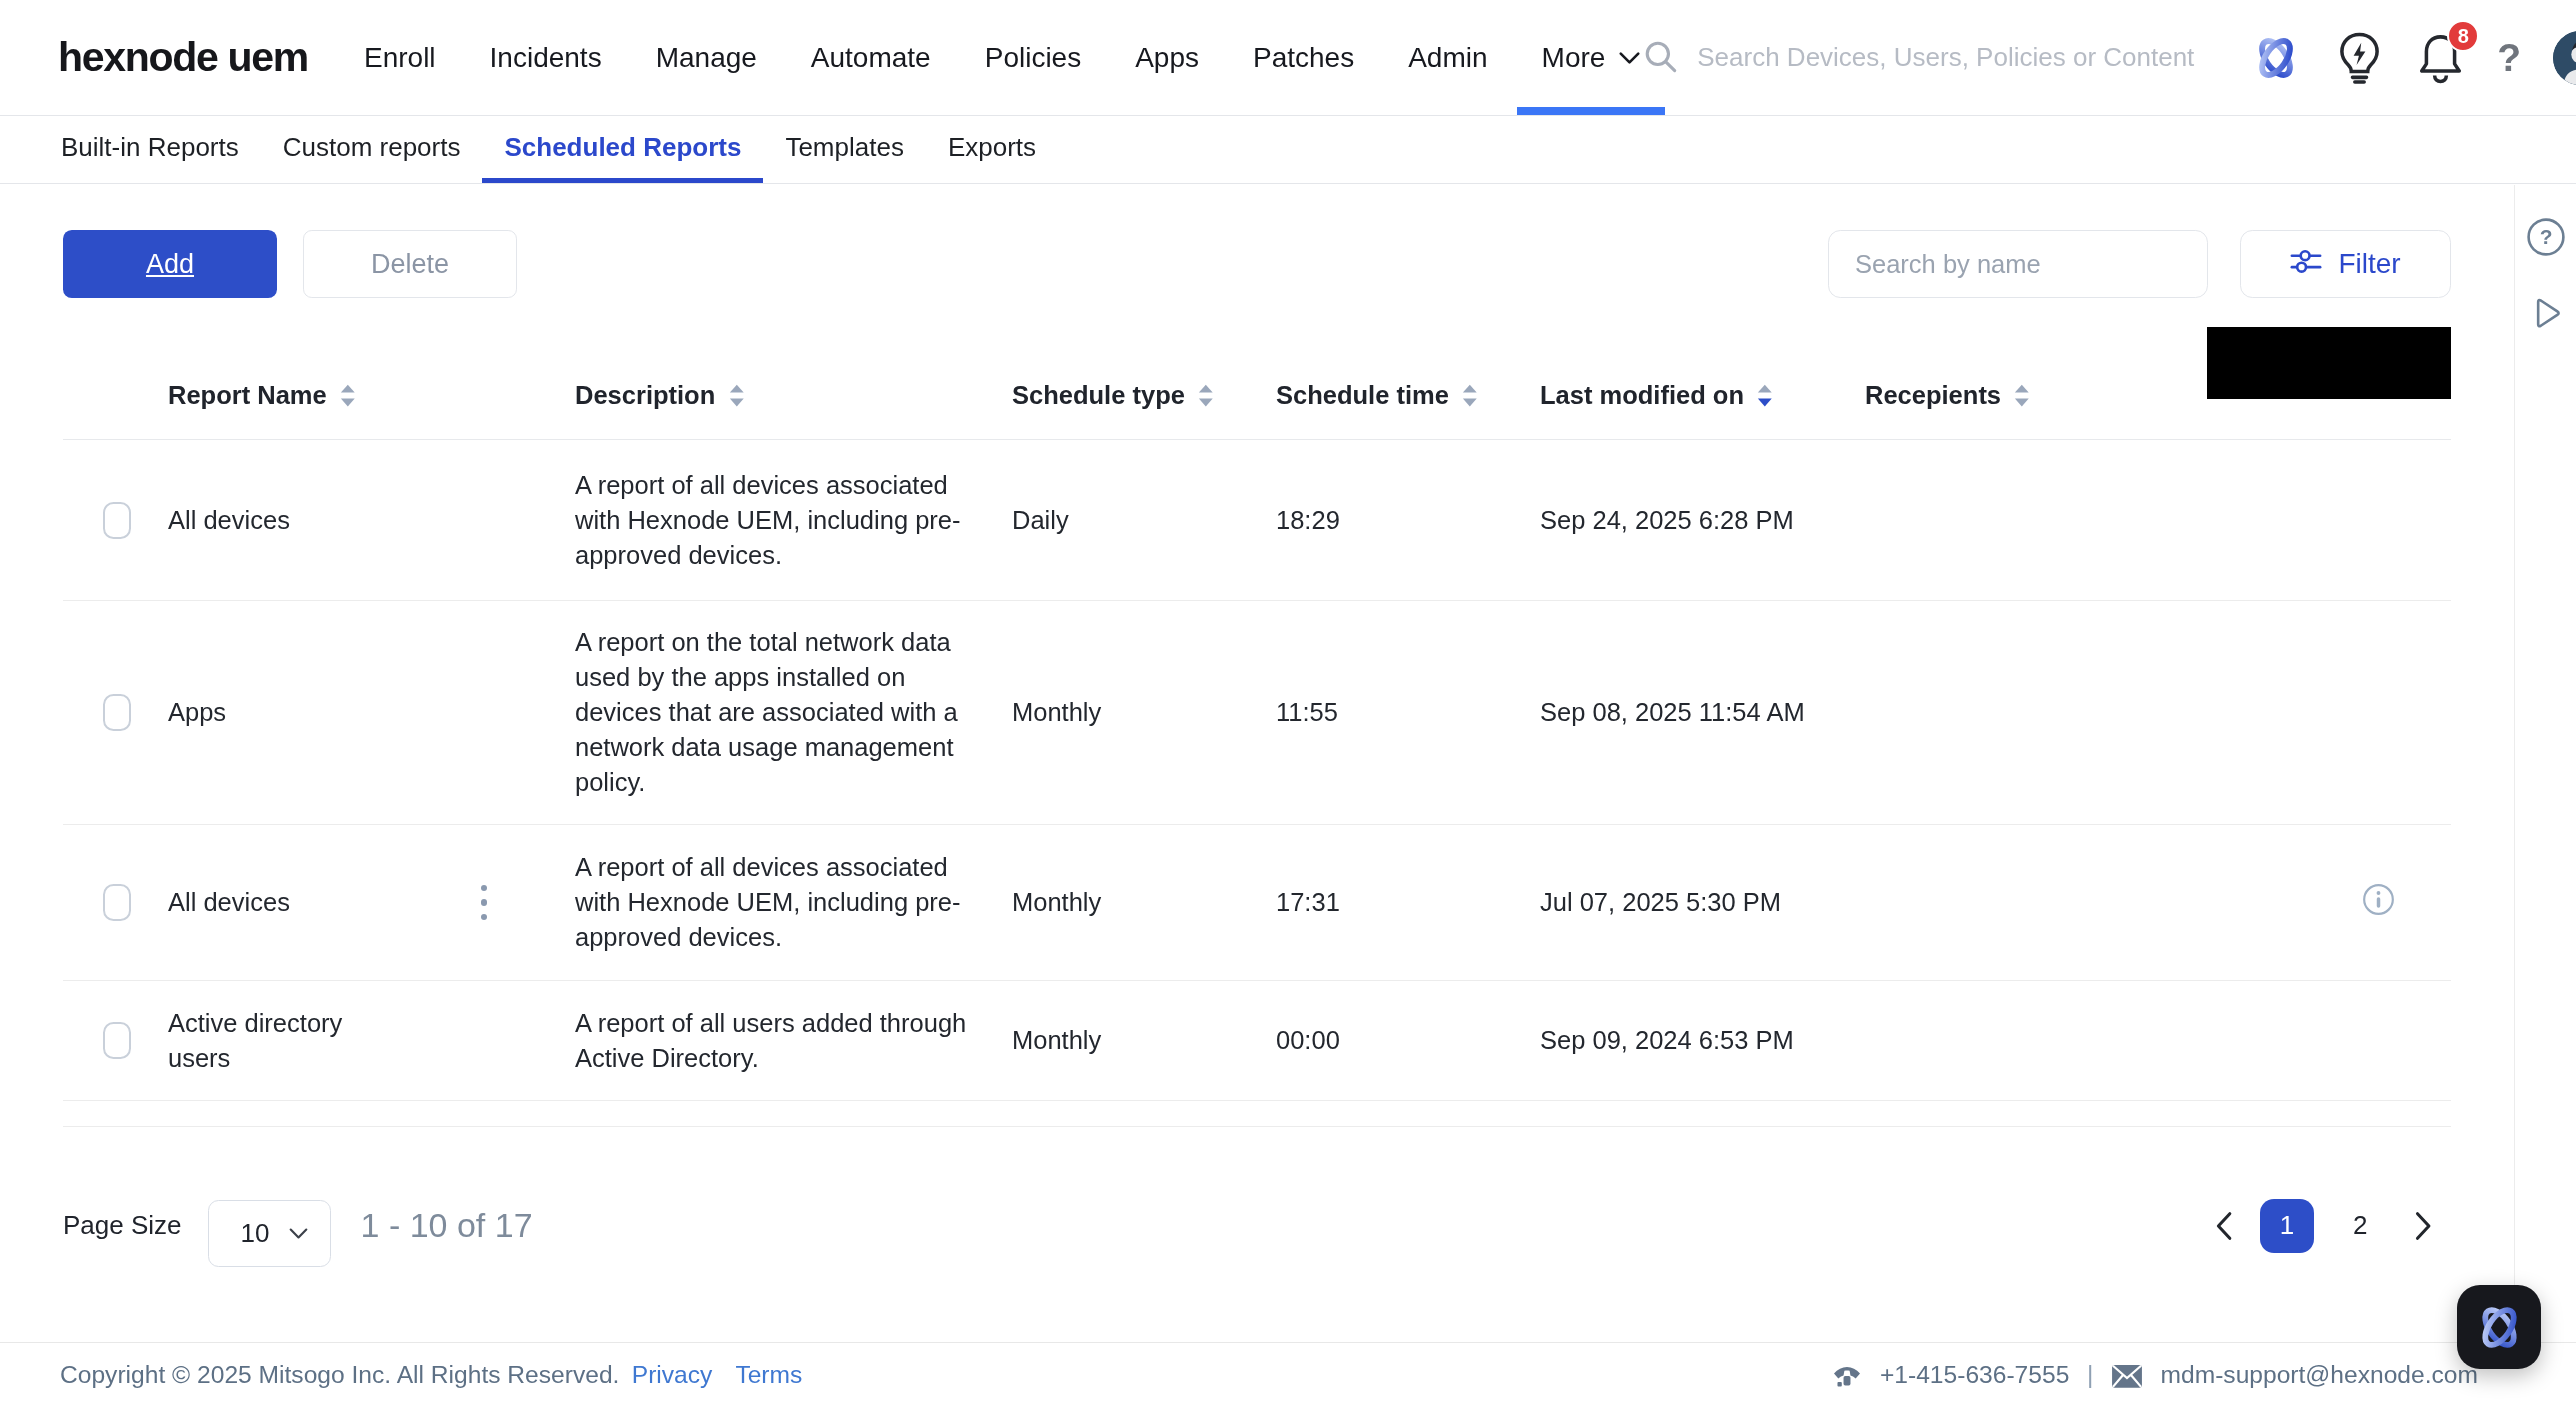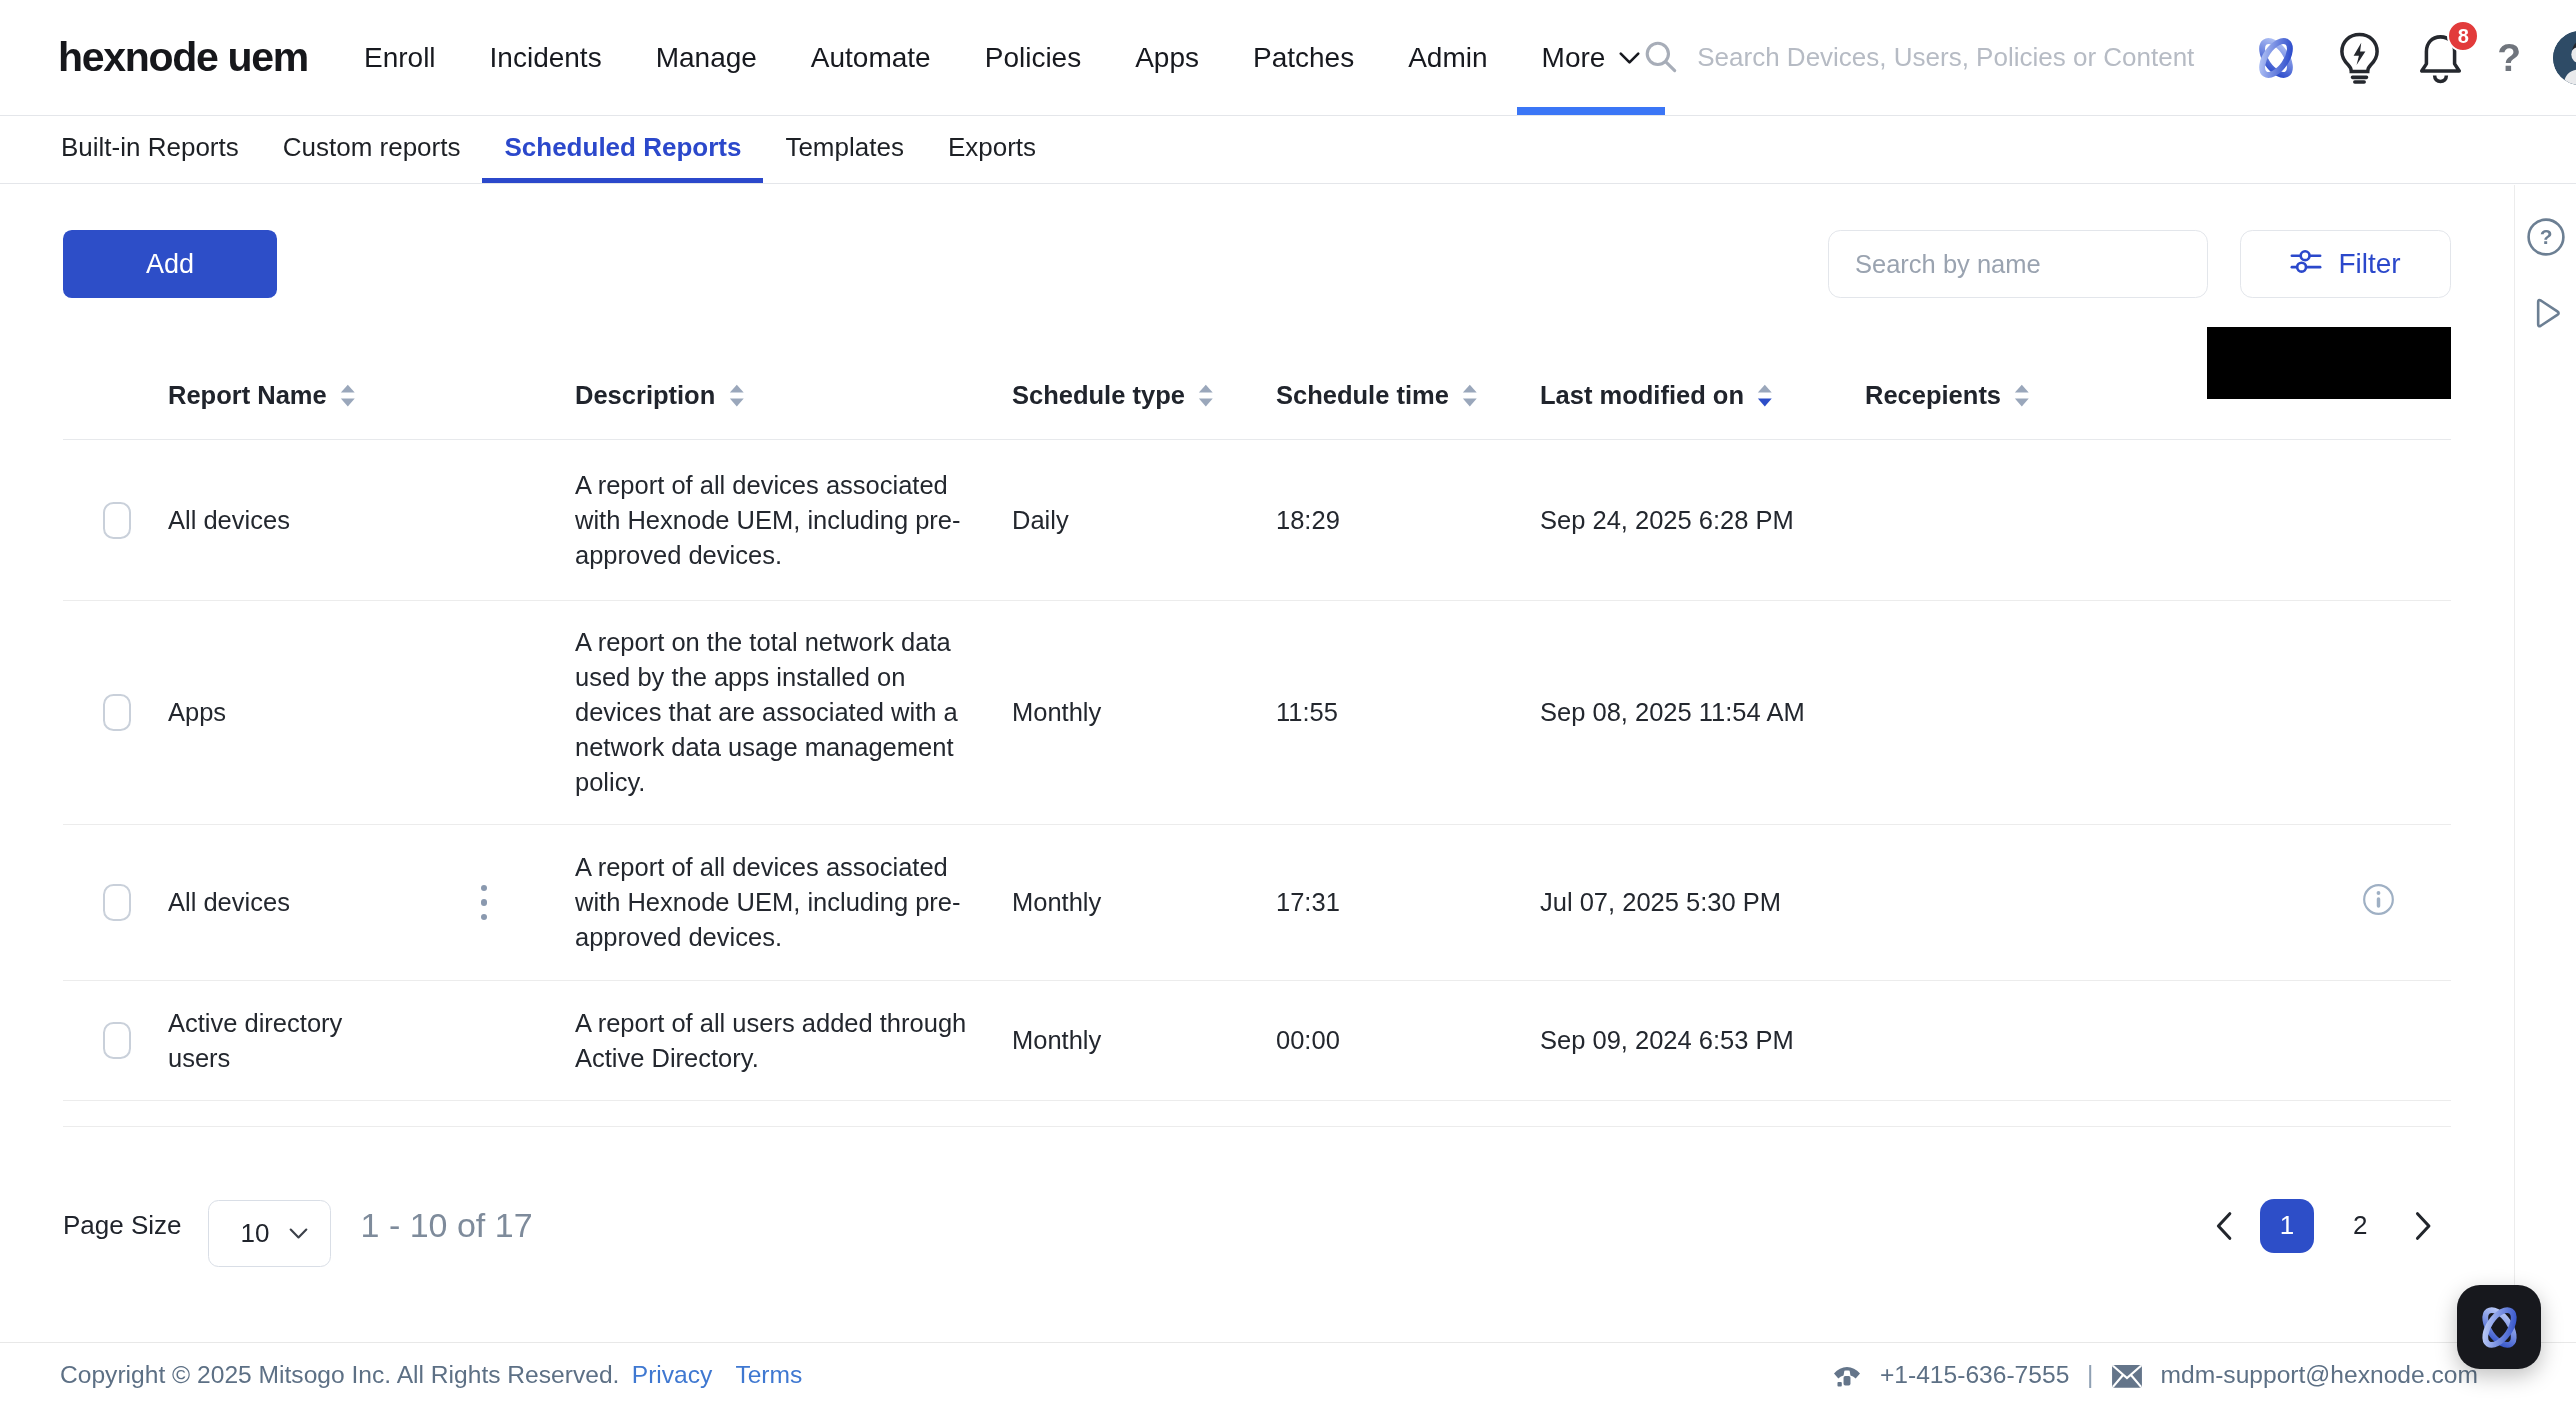--- a/index.html
+++ b/index.html
@@ -27,21 +27,21 @@
   .tab { display:flex; align-items:center; font-size:26px; color:#1d2025; padding:0 22px; border-bottom:5.3px solid transparent; cursor:pointer; white-space:nowrap; }
   .tab.active { color:#2b48cb; font-weight:700; border-bottom-color:#2b48cb; }
 
   
   .side-rail { position:absolute; top:185px; right:0; width:62px; height:1157px; border-left:0.9px solid #ececec; display:flex; flex-direction:column; align-items:center; padding-top:32px; gap:37px; background:#fff; }
 
   
   .content { padding:0 63px; width:2514px; }
   .toolbar { margin-top:46px; height:68px; display:flex; align-items:center; width:2388px; }
   .btn { height:68px; border-radius:8.8px; font-size:27px; display:flex; align-items:center; justify-content:center; cursor:pointer; }
-  .btn-add { width:214px; background:#2d4ec8; color:#fff; border:none; }
+  .btn-add { width:214px; background:#2d4ec8; color:#fff; border:none;text-decoration:underline; }
   .btn-delete { width:214px; background:#fff; color:#8b95a5; border:0.9px solid #e3e6eb; margin-left:26px; }
   .toolbar .spacer { flex:1; }
   .name-search { width:380px; height:68px; border:0.9px solid #e3e6eb; border-radius:12.3px; padding:8px 26px; font-size:25.5px; color:#23272e; font-family:"Liberation Sans", sans-serif; outline:none; }
   .name-search::placeholder { color:#9aa3b0; }
   .btn-filter { width:211px; margin-left:32px; background:#fff; border:0.9px solid #e3e6eb; border-radius:12.3px; color:#2b48cb; gap:16px; font-size:28px; }
 
   
   .grid-cols { display:grid; grid-template-columns:105px 308px 79px 457px 264px 264px 325px 220px 1fr; align-items:center; }
   .table-head { margin-top:54px; height:88px; border-bottom:0.9px solid #e7e9ec; position:relative; font-size:25.5px; font-weight:700; color:#20242c; width:2388px; }
   .th { display:flex; align-items:center; gap:12.3px; cursor:pointer; white-space:nowrap; }
@@ -169,20 +169,21 @@
       <svg width="40" height="40" viewBox="0 0 46 46">
         <path d="M14 9 Q14 6 17 7.5 L36 20 Q39 22 36 24 L17 36.5 Q14 38 14 35 Z" fill="none" stroke="#6c7f93" stroke-width="3" stroke-linejoin="round"></path>
       </svg>
     </div>
   </div>
 
   <main class="content">
 
     <div class="toolbar">
       <button class="btn btn-add">Add</button>
+      <button class="btn btn-delete">Delete</button>
       <div class="spacer"></div>
       <input class="name-search" type="text" placeholder="Search by name" style="">
       <button class="btn btn-filter">
         <span>
           <svg width="32" height="30" viewBox="0 0 36 34">
             <line x1="2" y1="11" x2="11" y2="11" stroke="#2b48cb" stroke-width="3" stroke-linecap="round"></line>
             <circle cx="17" cy="11" r="5" fill="none" stroke="#2b48cb" stroke-width="3"></circle>
             <line x1="23" y1="11" x2="34" y2="11" stroke="#2b48cb" stroke-width="3" stroke-linecap="round"></line>
             <line x1="2" y1="24" x2="7" y2="24" stroke="#2b48cb" stroke-width="3" stroke-linecap="round"></line>
             <circle cx="13" cy="24" r="5" fill="none" stroke="#2b48cb" stroke-width="3"></circle>

